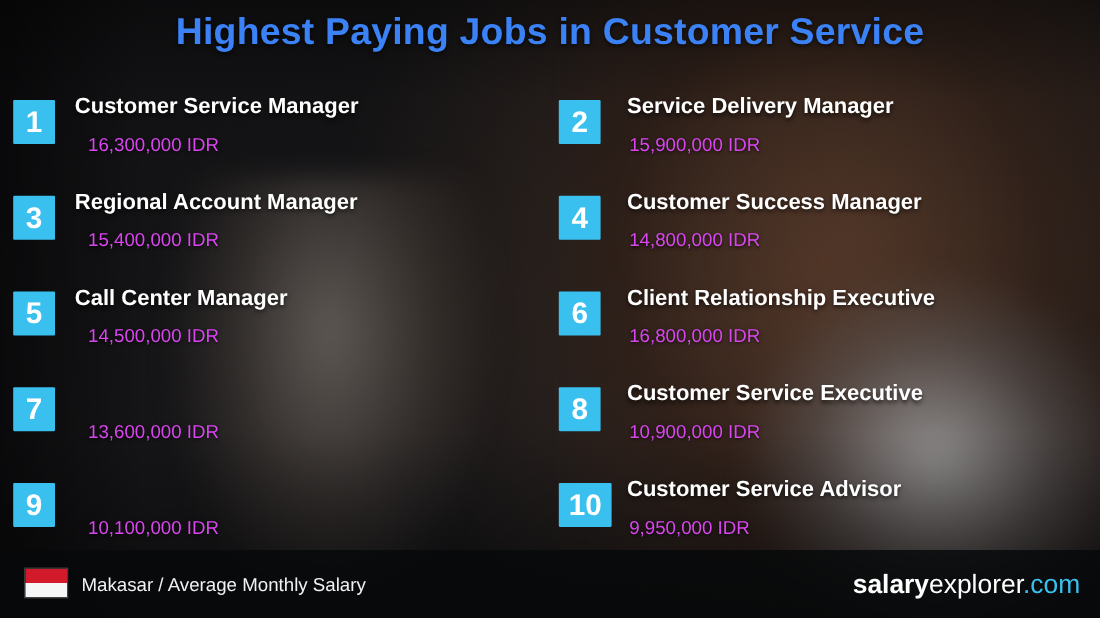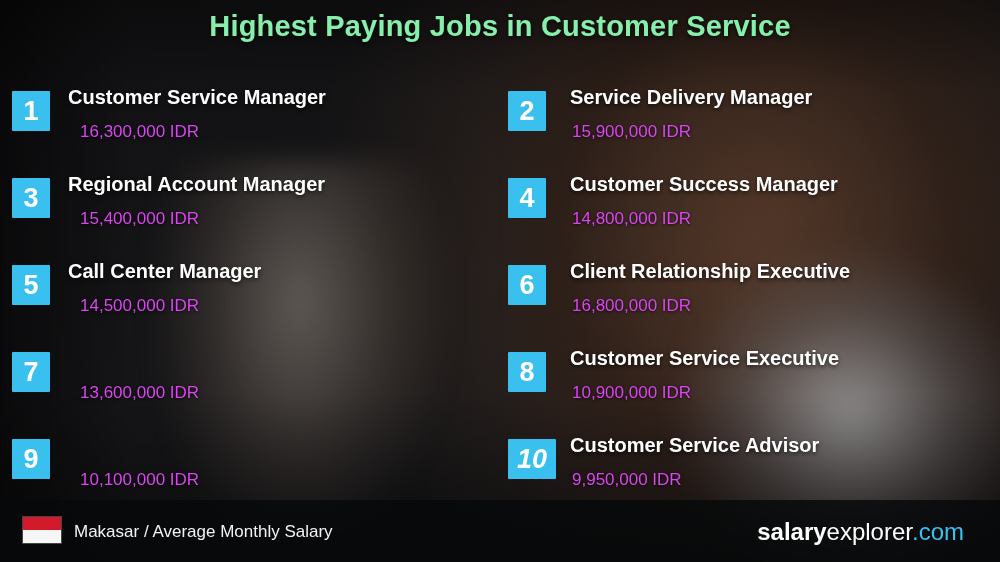--- a/index.html
+++ b/index.html
@@ -54,23 +54,23 @@
     position: absolute;
     inset: 0;
     background: linear-gradient(180deg, rgba(0,0,0,0.55) 0%, rgba(0,0,0,0.30) 16%, rgba(0,0,0,0.22) 70%, rgba(0,0,0,0.55) 100%);
   }
 
   
   .title {
     position: absolute;
     left: 0; right: 0; top: 10px;
     text-align: center;
-    font-size: 29px;
+    font-size: 34px;
     font-weight: bold;
-    color: #86efac;
+    color: #3b82f6;
     letter-spacing: 0.2px;
     text-shadow: 0 2px 4px rgba(0,0,0,0.6);
     white-space: nowrap;
   }
 
   
   .list {
     position: absolute;
     left: 0; top: 78px;
     width: 1000px;
@@ -96,21 +96,21 @@
     padding: 0 6px;
     box-sizing: border-box;
     background: #3ac0ef;
     color: #ffffff;
     font-size: 27px;
     font-weight: bold;
     line-height: 40px;
     text-align: center;
     border-radius: 1px;
   }
-  .rank.wide { min-width: 48px; font-style: italic; }
+  .rank.wide { min-width: 48px; }
 
   .job {
     position: absolute;
     left: 56px;
     top: 8px;
     font-size: 20px;
     font-weight: bold;
     color: #ffffff;
     white-space: nowrap;
     text-shadow: 0 2px 4px rgba(0,0,0,0.65);
@@ -147,21 +147,21 @@
   .flag-bot { height: 50%; background: #f6f6f6; }
   .footer-label {
     position: absolute;
     left: 74px; top: 22px;
     font-size: 17px;
     color: #f2f2f2;
     white-space: nowrap;
   }
   .brand {
     position: absolute;
-    right: 36px; top: 18px;
+    right: 18px; top: 18px;
     font-size: 24px;
     white-space: nowrap;
   }
   .brand .b1 { color: #ffffff; font-weight: bold; }
   .brand .b2 { color: #ffffff; font-weight: normal; }
   .brand .b3 { color: #3ac0ef; font-weight: normal; }
 </style>
 </head>
 <body>
 

